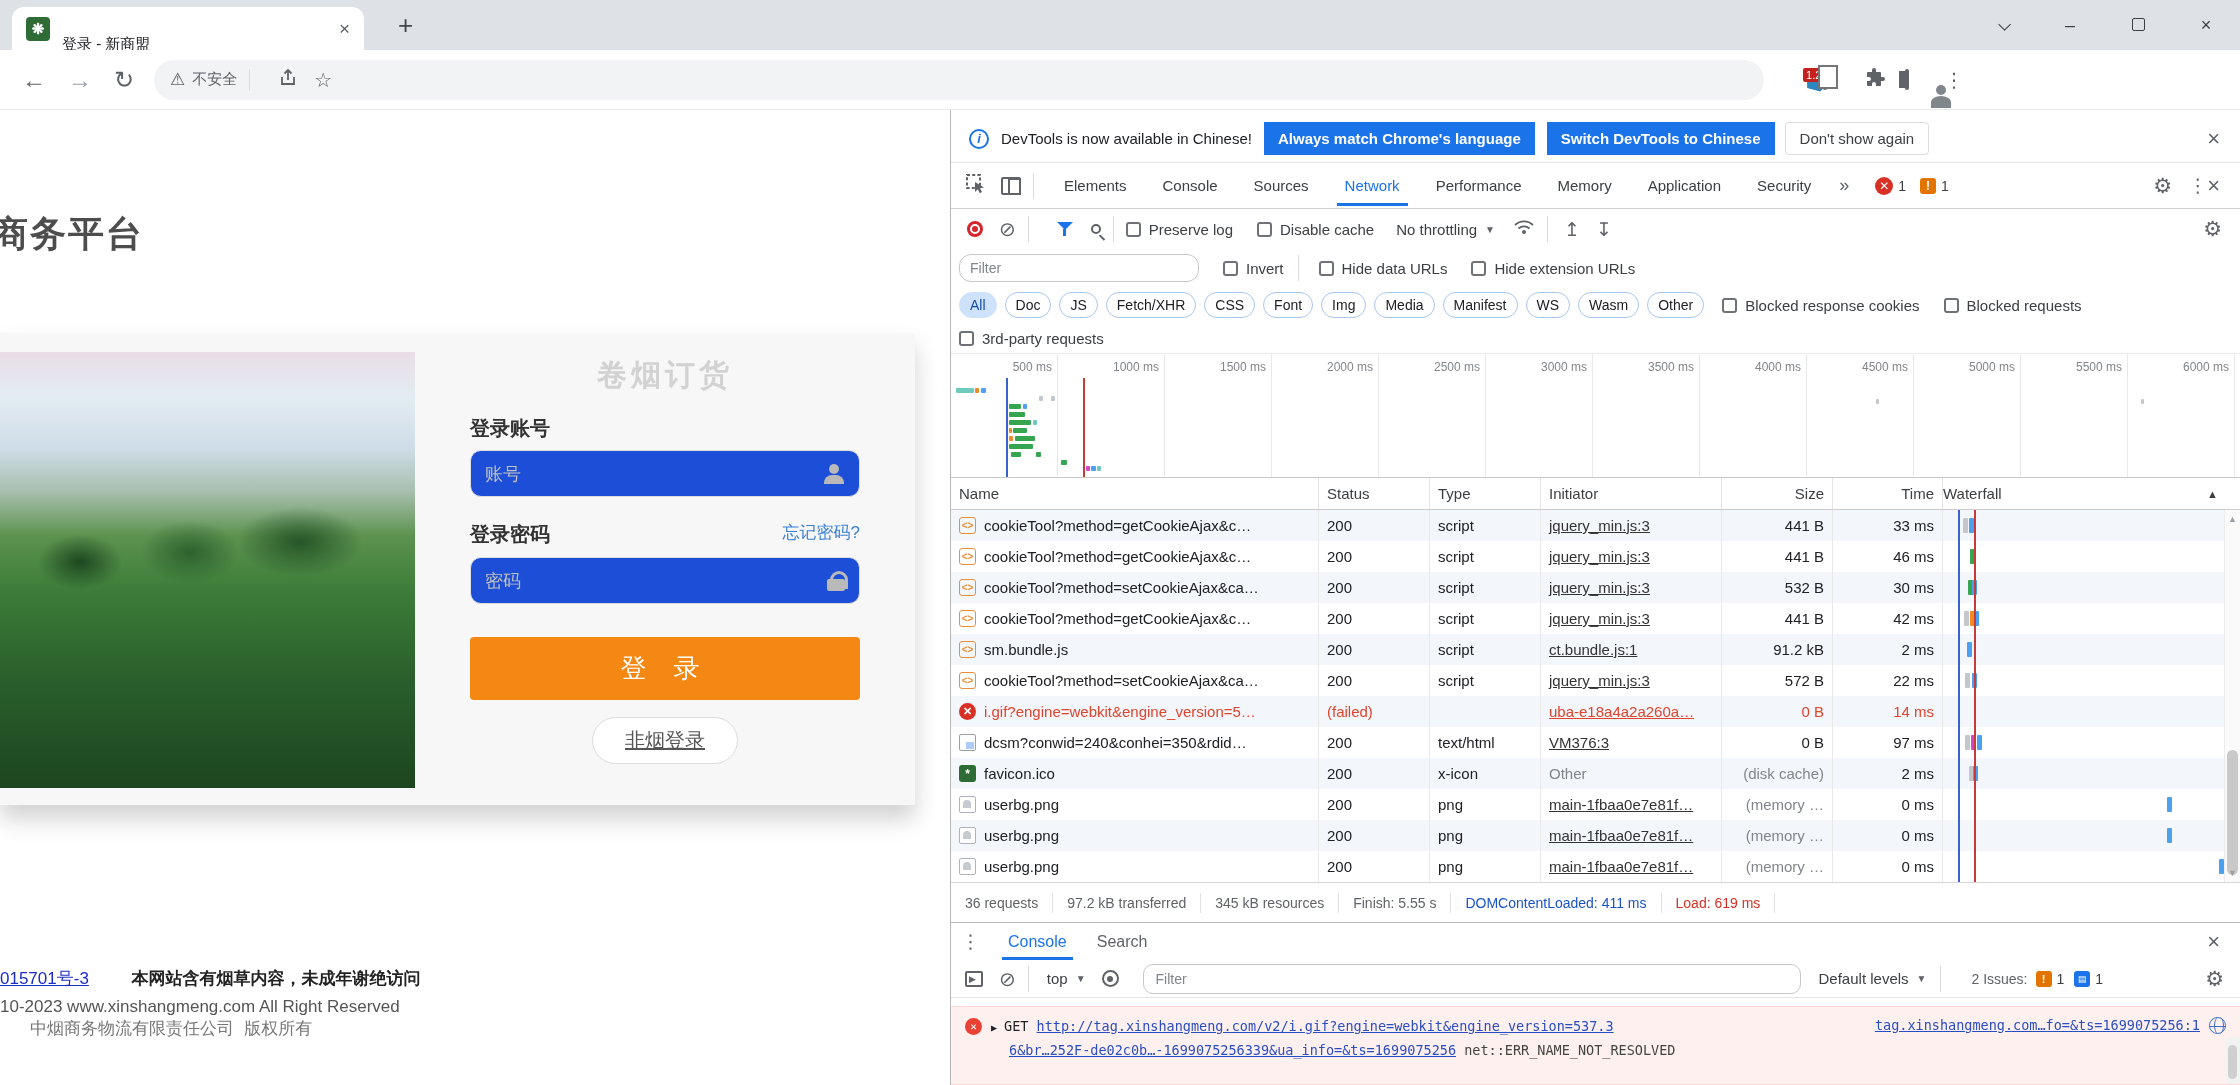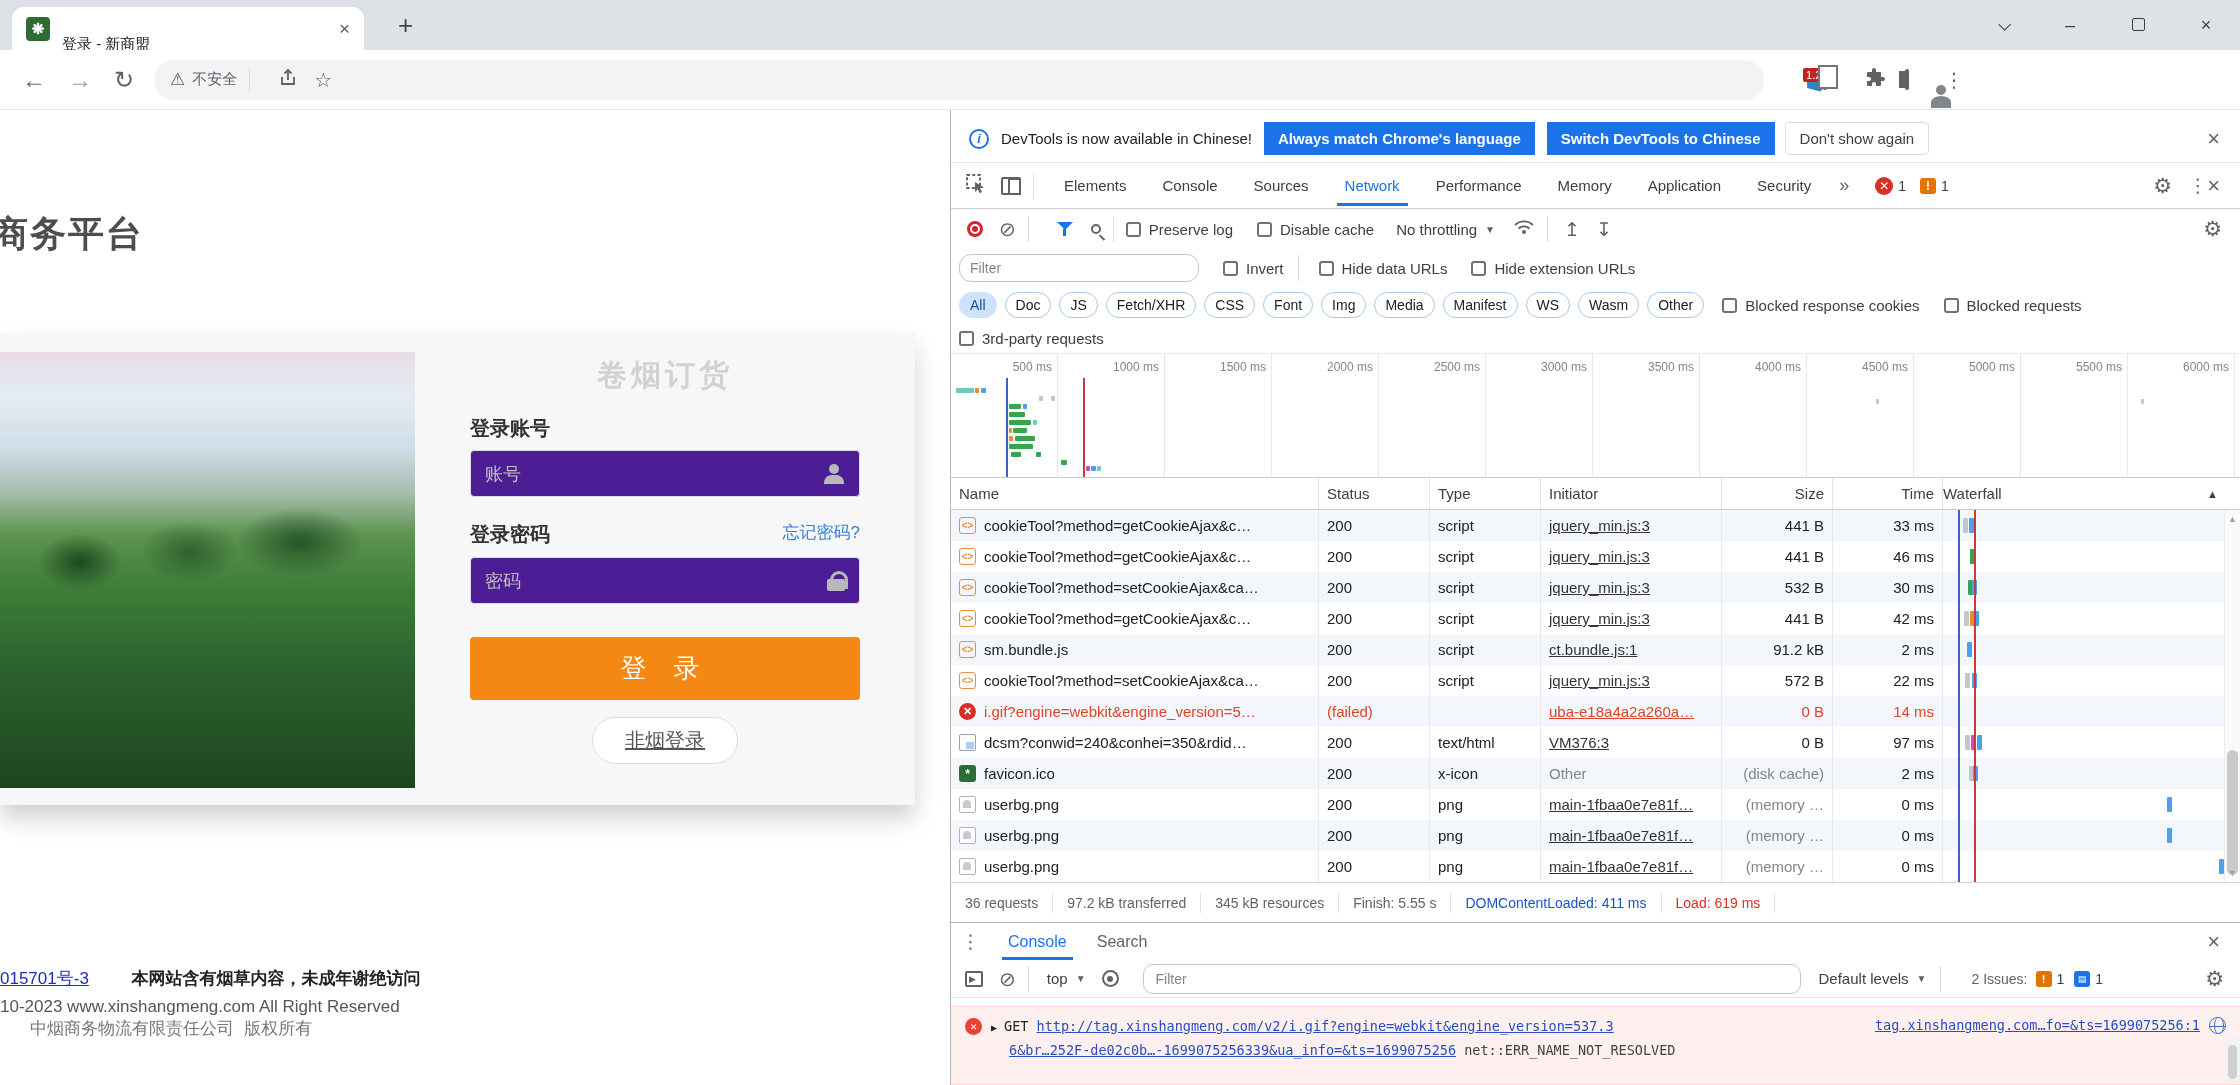--- a/index.html
+++ b/index.html
@@ -61,22 +61,22 @@
   .field-photo { position:absolute; left:0; top:19px; width:415px; height:436px;
     background:
       radial-gradient(60px 40px at 80px 210px, rgba(20,60,25,.85), transparent 70%),
       radial-gradient(90px 50px at 300px 190px, rgba(25,70,30,.8), transparent 70%),
       radial-gradient(70px 45px at 190px 200px, rgba(30,80,35,.7), transparent 70%),
       linear-gradient(180deg,#e9dce6 0%,#e3ecf2 10%,#cfdde8 22%,#a8bfae 32%,#5d9350 42%,#3c7c38 55%,#2a5f2c 75%,#1d461f 100%);
   }
   .watermark { position:absolute; left:470px; top:22px; width:390px; text-align:center;
                font-size:30px; font-weight:bold; color:#d2d2d2; letter-spacing:4px; }
   .f-label { position:absolute; font-size:20px; font-weight:bold; color:#333; }
-  .f-input { position:absolute; left:470px; width:390px; height:47px; background:#4c1d95; border:1px solid #ddd;
-             border-radius:4px; display:flex; align-items:center; padding:0 14px; }
+  .f-input { position:absolute; left:470px; width:390px; height:47px; background:#1d4ed8; border:1px solid #ddd;
+             border-radius:11px; display:flex; align-items:center; padding:0 14px; }
   .ph { color:#c0c0c0; font-size:18px; flex:1; }
   .user-ic { width:22px; height:20px; position:relative; }
   .user-ic:before { content:""; position:absolute; left:6px; top:0; width:10px; height:10px; border-radius:50%; background:#b9b9b9; }
   .user-ic:after { content:""; position:absolute; left:1px; top:11px; width:20px; height:9px; border-radius:8px 8px 0 0; background:#b9b9b9; }
   .lock-ic { width:18px; height:20px; position:relative; }
   .lock-ic:before { content:""; position:absolute; left:3px; top:0; width:12px; height:12px; border:3px solid #b9b9b9; border-radius:50% 50% 0 0; }
   .lock-ic:after { content:""; position:absolute; left:0; top:8px; width:18px; height:12px; background:#b9b9b9; border-radius:2px; }
   .forgot { position:absolute; left:720px; top:300px; width:140px; text-align:right; font-size:17px; color:#3a7fd5; }
   .login-btn { position:absolute; left:470px; top:412px; width:390px; height:63px; background:#f58813; border-radius:4px;
                color:#fff; font-size:26px; letter-spacing:10px; display:flex; align-items:center; justify-content:center; }

